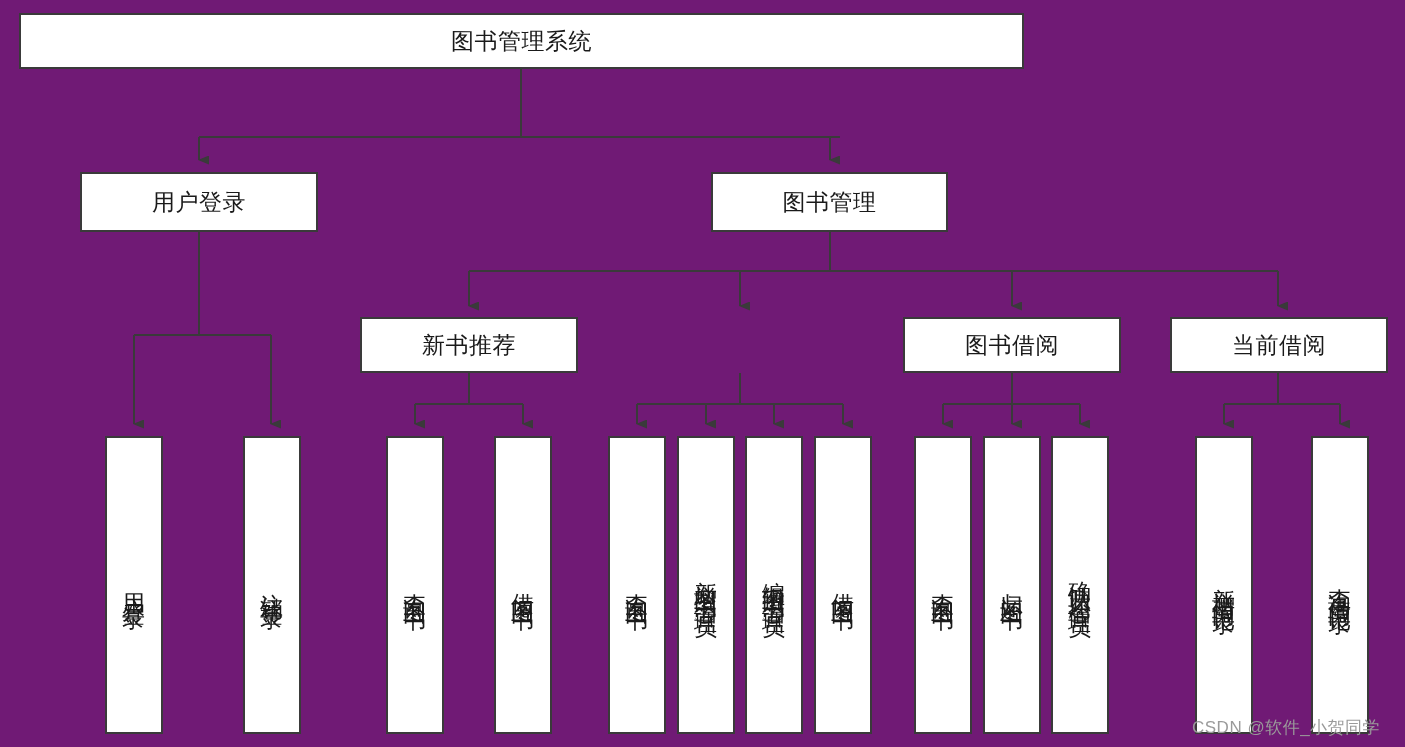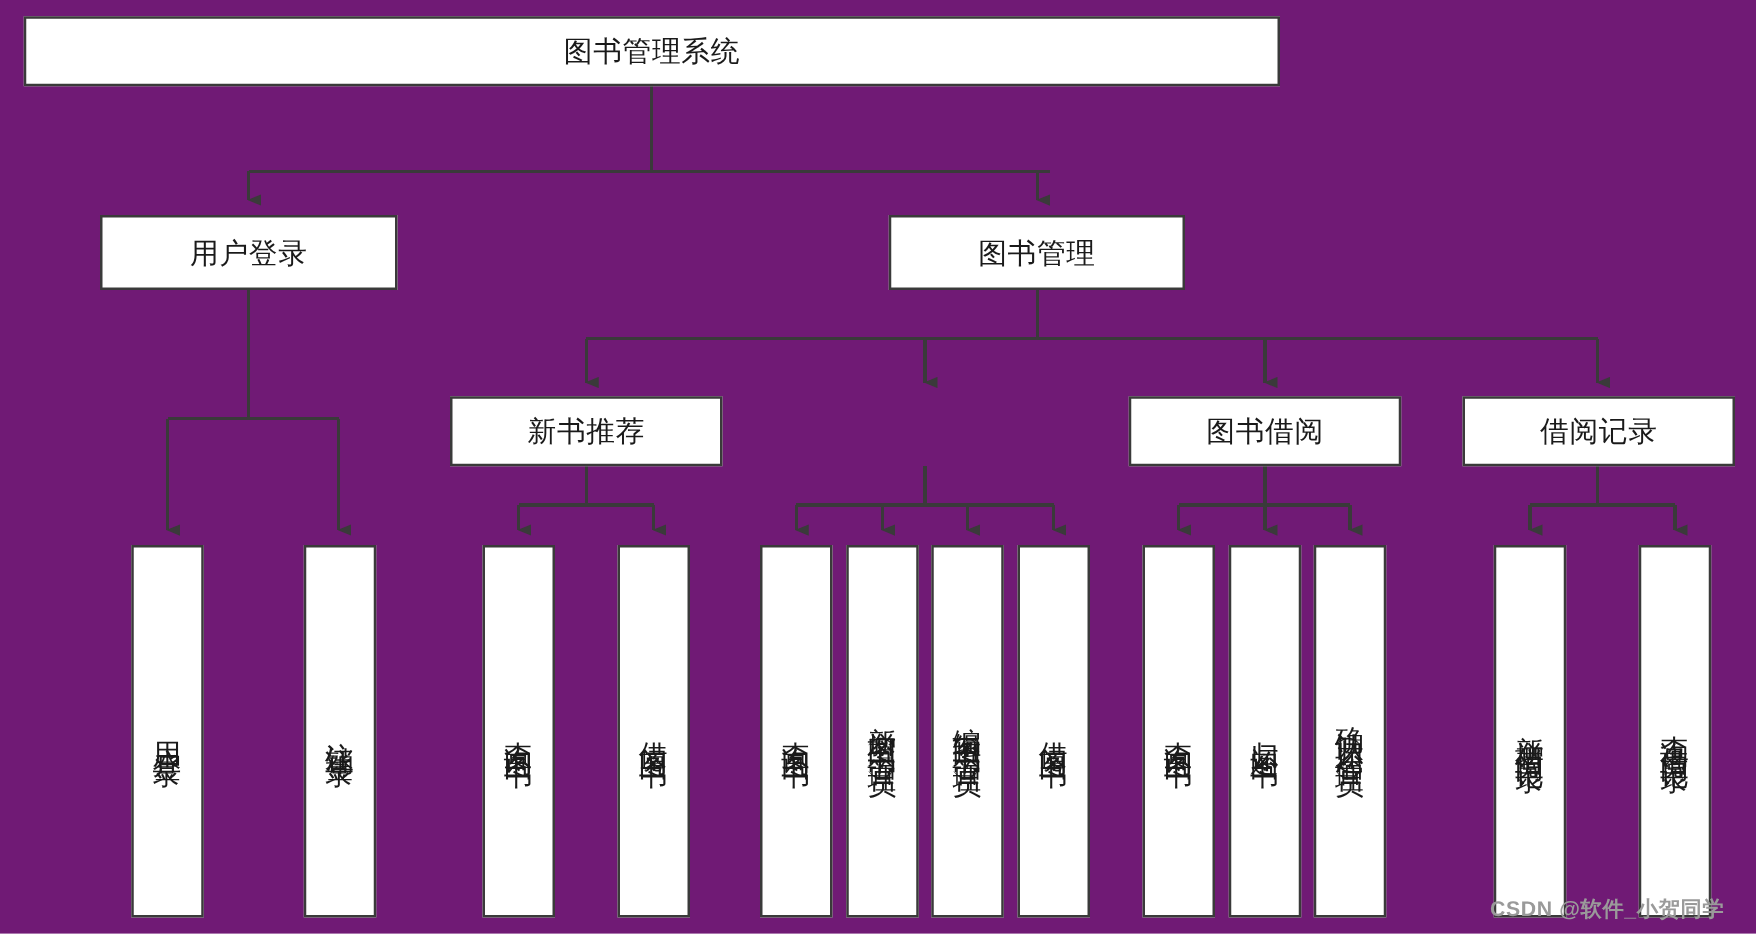--- a/index.html
+++ b/index.html
@@ -133,21 +133,21 @@
     <span class="label">新书推荐</span>
   </div>
 
   <div class="node horiz" style="left:711px; top:172px; width:237px; height:60px;">
     <span class="label">图书管理</span>
   </div>
   <div class="node horiz" style="left:903px; top:317px; width:218px; height:56px;">
     <span class="label">图书借阅</span>
   </div>
   <div class="node horiz" style="left:1170px; top:317px; width:218px; height:56px;">
-    <span class="label">借阅记录</span>
+    <span class="label">当前借阅</span>
   </div>
 
   <div class="node vert" style="left:105px; top:436px; width:58px; height:298px;">
     <span class="label">用户登录</span>
   </div>
   <div class="node vert" style="left:243px; top:436px; width:58px; height:298px;">
     <span class="label">注销登录</span>
   </div>
 
   <div class="node vert" style="left:386px; top:436px; width:58px; height:298px;">
@@ -180,15 +180,15 @@
     <span class="label">确认归还（管理员）</span>
   </div>
 
   <div class="node vert" style="left:1195px; top:436px; width:58px; height:298px;">
     <span class="label">新增借阅记录</span>
   </div>
   <div class="node vert" style="left:1311px; top:436px; width:58px; height:298px;">
     <span class="label">查询借阅记录</span>
   </div>
 
-  <div id="watermark" style="left:1192px; top:716px;font-weight:bold;">CSDN @软件_小贺同学</div>
+  <div id="watermark" style="left:1192px; top:716px;">CSDN @软件_小贺同学</div>
 
 </div>
 
 </body></html>

